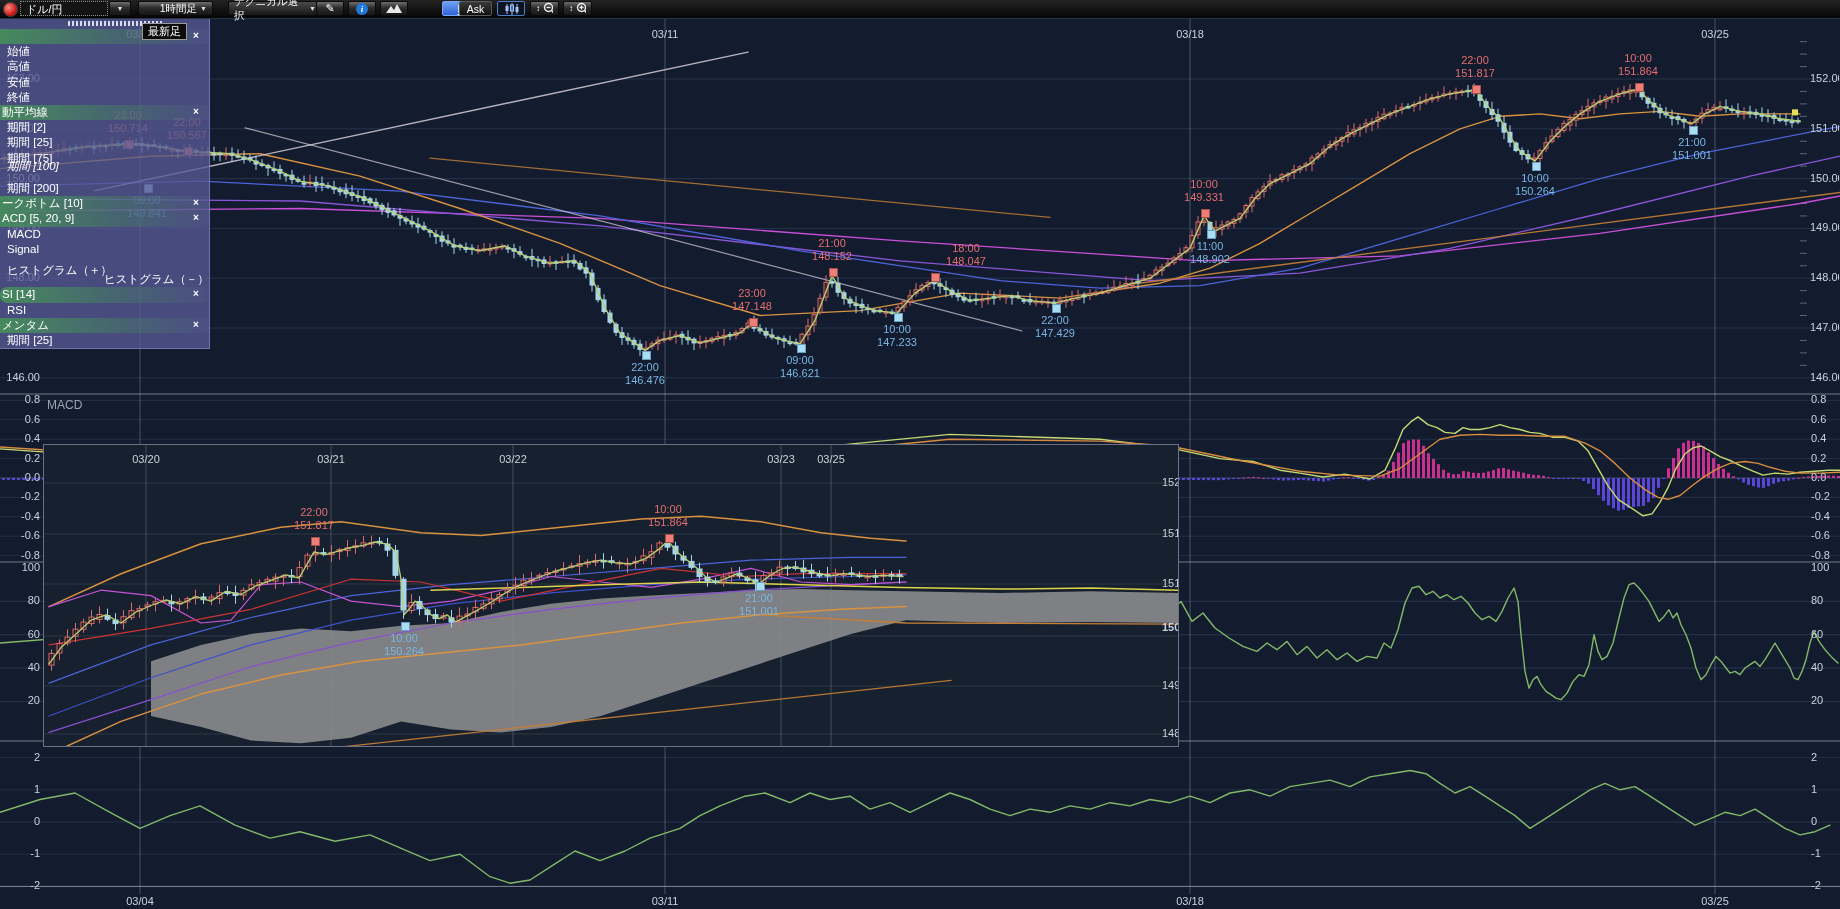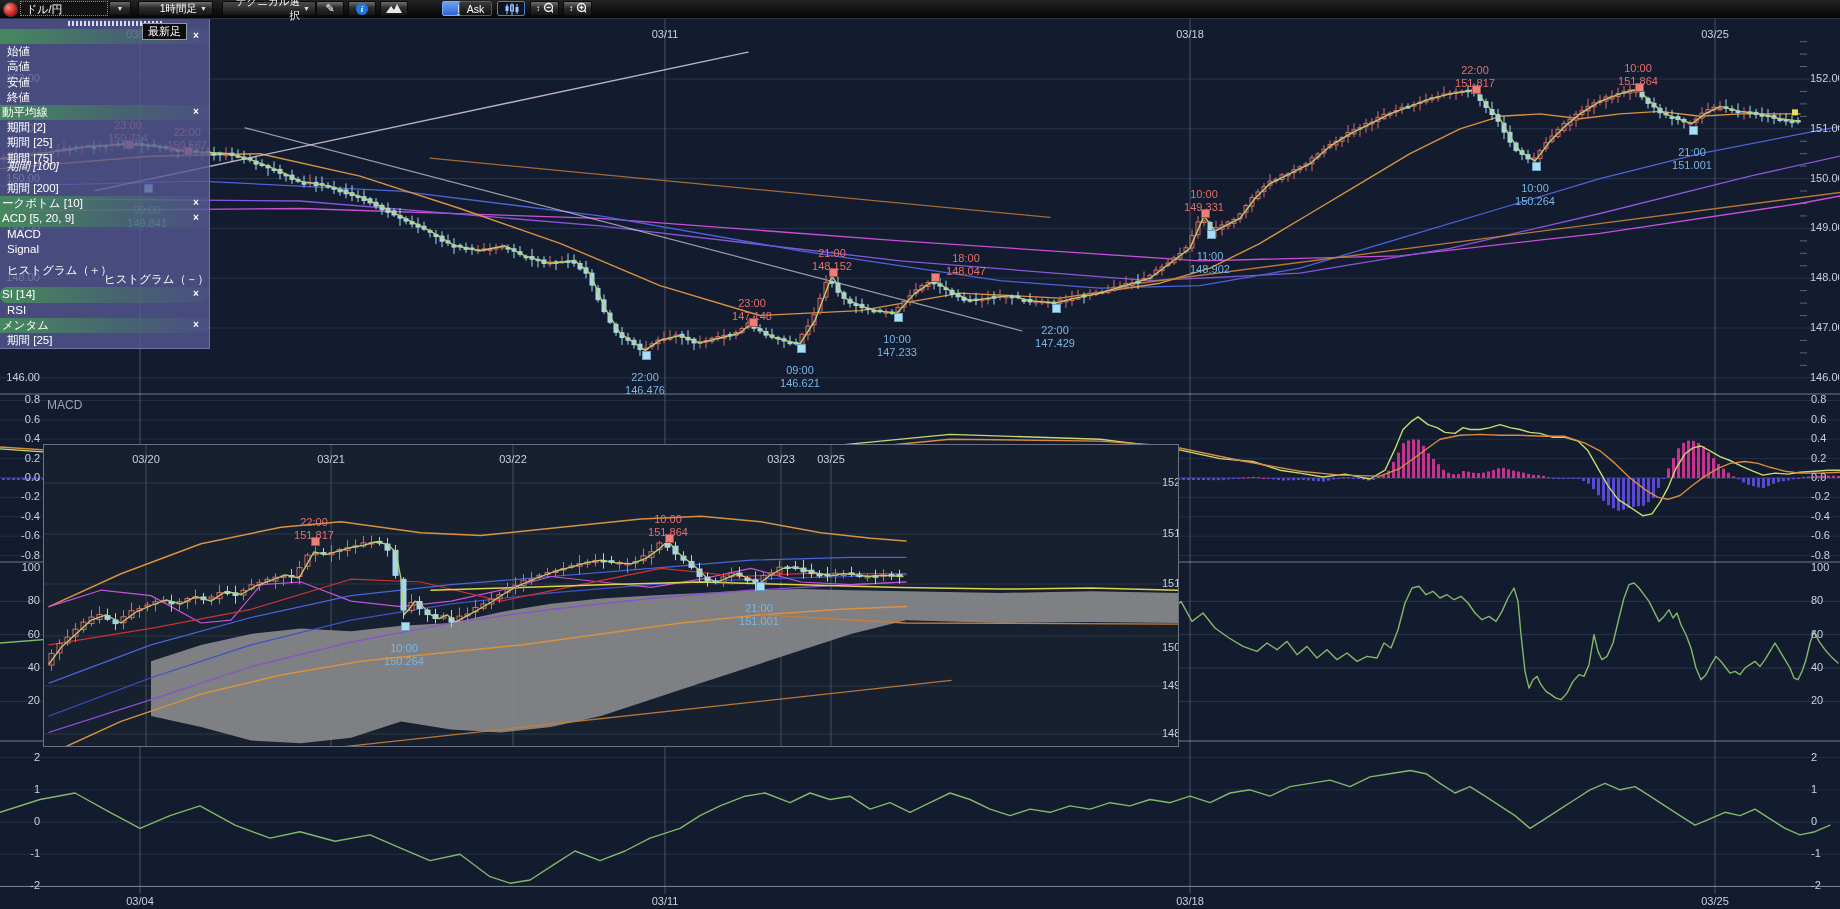--- a/index.html
+++ b/index.html
@@ -14,21 +14,21 @@
         color:#fff;font-size:11px;display:flex;padding:0 5px;box-sizing:border-box;}
   #bid-btn{background:linear-gradient(#6fa0f0,#2f64d8);border:1px solid #7aa6ff;text-decoration:underline;}
   #ask-btn{background:linear-gradient(#3a3a3a,#101010);border:1px solid #5a5a5a;}
   #candlebtn{border:1px solid #4a7fd0;background:#0d1420;}
   
   .axlabel{position:absolute;font-size:11px;color:#c9d2de;height:13px;line-height:13px;white-space:nowrap;z-index:6;}
   .axleft{width:40px;text-align:right;left:0;}
   .axright{left:1810px;width:29px;overflow:hidden;}
   .datelabel{position:absolute;font-size:11px;color:#c9d2de;z-index:6;transform:translateX(-50%);}
   
-  .ann{position:absolute;width:72px;margin-left:-36px;text-align:center;font-size:11px;line-height:13px;z-index:7;margin-top:10px;}
+  .ann{position:absolute;width:72px;margin-left:-36px;text-align:center;font-size:11px;line-height:13px;z-index:7;}
   .ann.red{color:#e56e6e;}
   .ann.blue{color:#79b6e4;}
   .mark{position:absolute;width:7px;height:7px;margin:-3px 0 0 -3px;z-index:7;}
   .mark.red{background:#ec8078;border:1px solid #a84c48;}
   .mark.blue{background:#a9ddf2;border:1px solid #699fc4;}
   
   #ind-panel{position:absolute;left:0;top:19px;width:209px;height:329px;background:rgba(86,88,148,0.78);
              border-right:1px solid rgba(160,165,215,.45);border-bottom:1px solid rgba(160,165,215,.45);z-index:20;}
   #drag-dots{position:absolute;left:68px;top:2px;width:95px;height:5px;
              background:repeating-linear-gradient(90deg,#d7dbee 0 2px,transparent 2px 4px);}
@@ -56,21 +56,21 @@
     <div id="pair-field">
       <span>ドル/円</span>
     </div>
     <div class="tbtn" style="left:109px;width:22px;">
       <span class="caret">▼</span>
     </div>
     <div class="tbtn" style="left:138px;width:75px;justify-content:flex-end;">
       <span>1時間足</span>
       <span class="caret">▼</span>
     </div>
-    <div class="tbtn" style="left:222px;width:94px;background:linear-gradient(#4a4a4a,#161616);text-align:right;">
+    <div class="tbtn" style="left:228px;width:94px;background:linear-gradient(#4a4a4a,#161616);">
       <span>テクニカル選択</span>
       <span class="caret">▼</span>
     </div>
     <div class="tbtn" style="left:316px;width:28px;">
       <span style="font-size:11px;">✎</span>
     </div>
     <div class="tbtn" style="left:348px;width:28px;">
       <span style="width:12px;height:12px;border-radius:50%;background:#2277dd;color:#fff;font:italic bold 9px 'Liberation Serif',serif;line-height:12px;text-align:center;display:inline-block;">i</span>
     </div>
     <div class="tbtn" style="left:380px;width:28px;">
@@ -1490,21 +1490,21 @@
       </svg>
     <div id="inset-anno">
         <div class="datelabel" style="left: 102px; top: 8px;">03/20</div>
         <div class="datelabel" style="left: 287px; top: 8px;">03/21</div>
         <div class="datelabel" style="left: 469px; top: 8px;">03/22</div>
         <div class="datelabel" style="left: 737px; top: 8px;">03/23</div>
         <div class="datelabel" style="left: 787px; top: 8px;">03/25</div>
         <div class="insetlbl" style="left: 1118px; top: 31px;">152</div>
         <div class="insetlbl" style="left: 1118px; top: 82px;">151</div>
         <div class="insetlbl" style="left: 1118px; top: 132px;">151</div>
-        <div class="insetlbl" style="left: 1118px; top: 196px;">150</div>
+        <div class="insetlbl" style="left: 1118px; top: 176px; font-weight: bold;">150</div>
         <div class="insetlbl" style="left: 1118px; top: 234px;">149</div>
         <div class="insetlbl" style="left: 1118px; top: 282px;">148</div>
         <div class="mark red" style="left: 270px; top: 95px;"></div>
         <div class="ann red" style="left: 270px; top: 61px;">22:00<br>151.817</div>
         <div class="mark red" style="left: 624px; top: 92.4291px;"></div>
         <div class="ann red" style="left: 624px; top: 58.4291px;">10:00<br>151.864</div>
         <div class="mark blue" style="left: 360px; top: 179.949px;"></div>
         <div class="ann blue" style="left: 360px; top: 186.949px;">10:00<br>150.264</div>
         <div class="mark blue" style="left: 715px; top: 139.635px;"></div>
         <div class="ann blue" style="left: 715px; top: 146.635px;">21:00<br>151.001</div>

